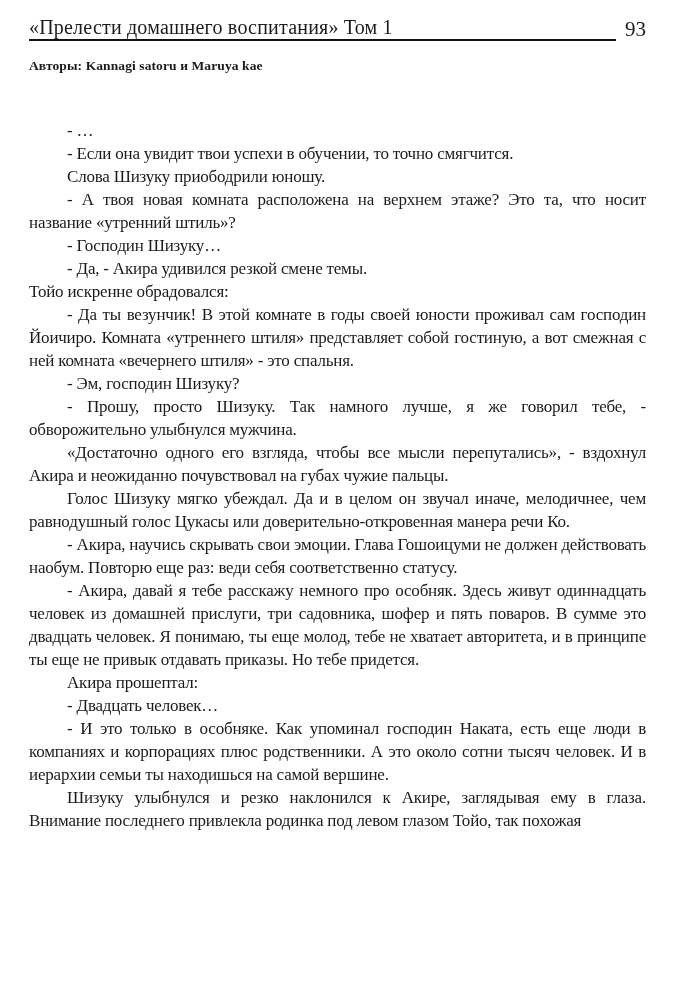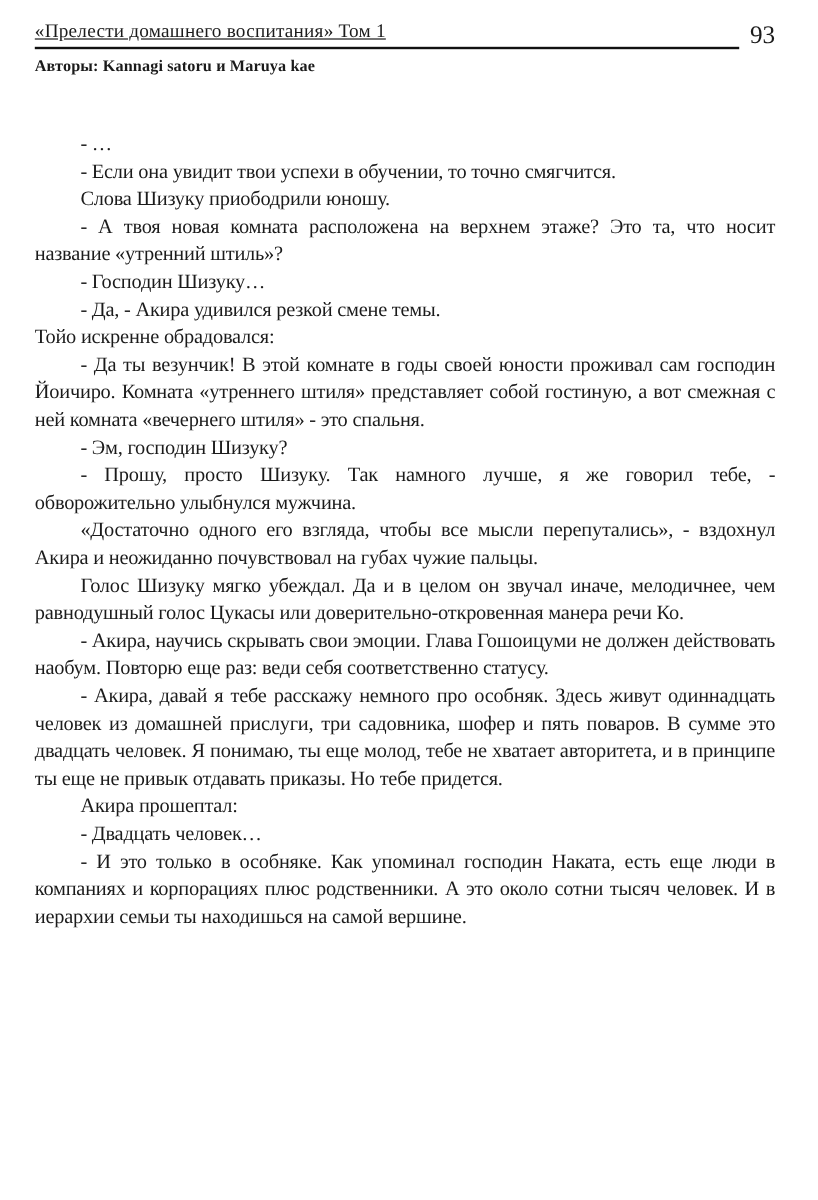--- a/index.html
+++ b/index.html
@@ -17,37 +17,36 @@
   .header-row {
     display: flex;
     align-items: flex-end;
   }
   .title-wrap {
     flex: 1;
     border-bottom: 2px solid #111111;
     padding-bottom: 1px;
   }
   .page-title {
-    font-size: 16px;
+    font-size: 20px;
     line-height: 22px;
     letter-spacing: 0.2px;
     white-space: nowrap;
-    text-decoration: underline;
   }
   .page-number {
     font-size: 21px;
     line-height: 22px;
     padding-left: 9px;
     padding-bottom: 1px;
   }
   .authors-line {
     font-size: 13.5px;
     font-weight: bold;
     line-height: 16px;
-    margin-top: 6px;
+    margin-top: 17px;
     letter-spacing: 0.1px;
   }
   .page-body {
     margin-top: 45px;
     font-size: 17px;
     line-height: 23px;
     letter-spacing: -0.2px;
   }
   .page-body p.para {
     text-align: justify;
@@ -81,14 +80,15 @@
       <p class="para">- Да ты везунчик! В этой комнате в годы своей юности проживал сам господин Йоичиро. Комната «утреннего штиля» представляет собой гостиную, а вот смежная с ней комната «вечернего штиля» - это спальня.</p>
       <p class="para">- Эм, господин Шизуку?</p>
       <p class="para">- Прошу, просто Шизуку. Так намного лучше, я же говорил тебе, - обворожительно улыбнулся мужчина.</p>
       <p class="para">«Достаточно одного его взгляда, чтобы все мысли перепутались», - вздохнул Акира и неожиданно почувствовал на губах чужие пальцы.</p>
       <p class="para">Голос Шизуку мягко убеждал. Да и в целом он звучал иначе, мелодичнее, чем равнодушный голос Цукасы или доверительно-откровенная манера речи Ко.</p>
       <p class="para">- Акира, научись скрывать свои эмоции. Глава Гошоицуми не должен действовать наобум. Повторю еще раз: веди себя соответственно статусу.</p>
       <p class="para">- Акира, давай я тебе расскажу немного про особняк. Здесь живут одиннадцать человек из домашней прислуги, три садовника, шофер и пять поваров. В сумме это двадцать человек. Я понимаю, ты еще молод, тебе не хватает авторитета, и в принципе ты еще не привык отдавать приказы. Но тебе придется.</p>
       <p class="para">Акира прошептал:</p>
       <p class="para">- Двадцать человек…</p>
       <p class="para">- И это только в особняке. Как упоминал господин Наката, есть еще люди в компаниях и корпорациях плюс родственники. А это около сотни тысяч человек. И в иерархии семьи ты находишься на самой вершине.</p>
+      <p class="para">Шизуку улыбнулся и резко наклонился к Акире, заглядывая ему в глаза. Внимание последнего привлекла родинка под левом глазом Тойо, так похожая</p>
     </div>
 </div>
 
 </body></html>

